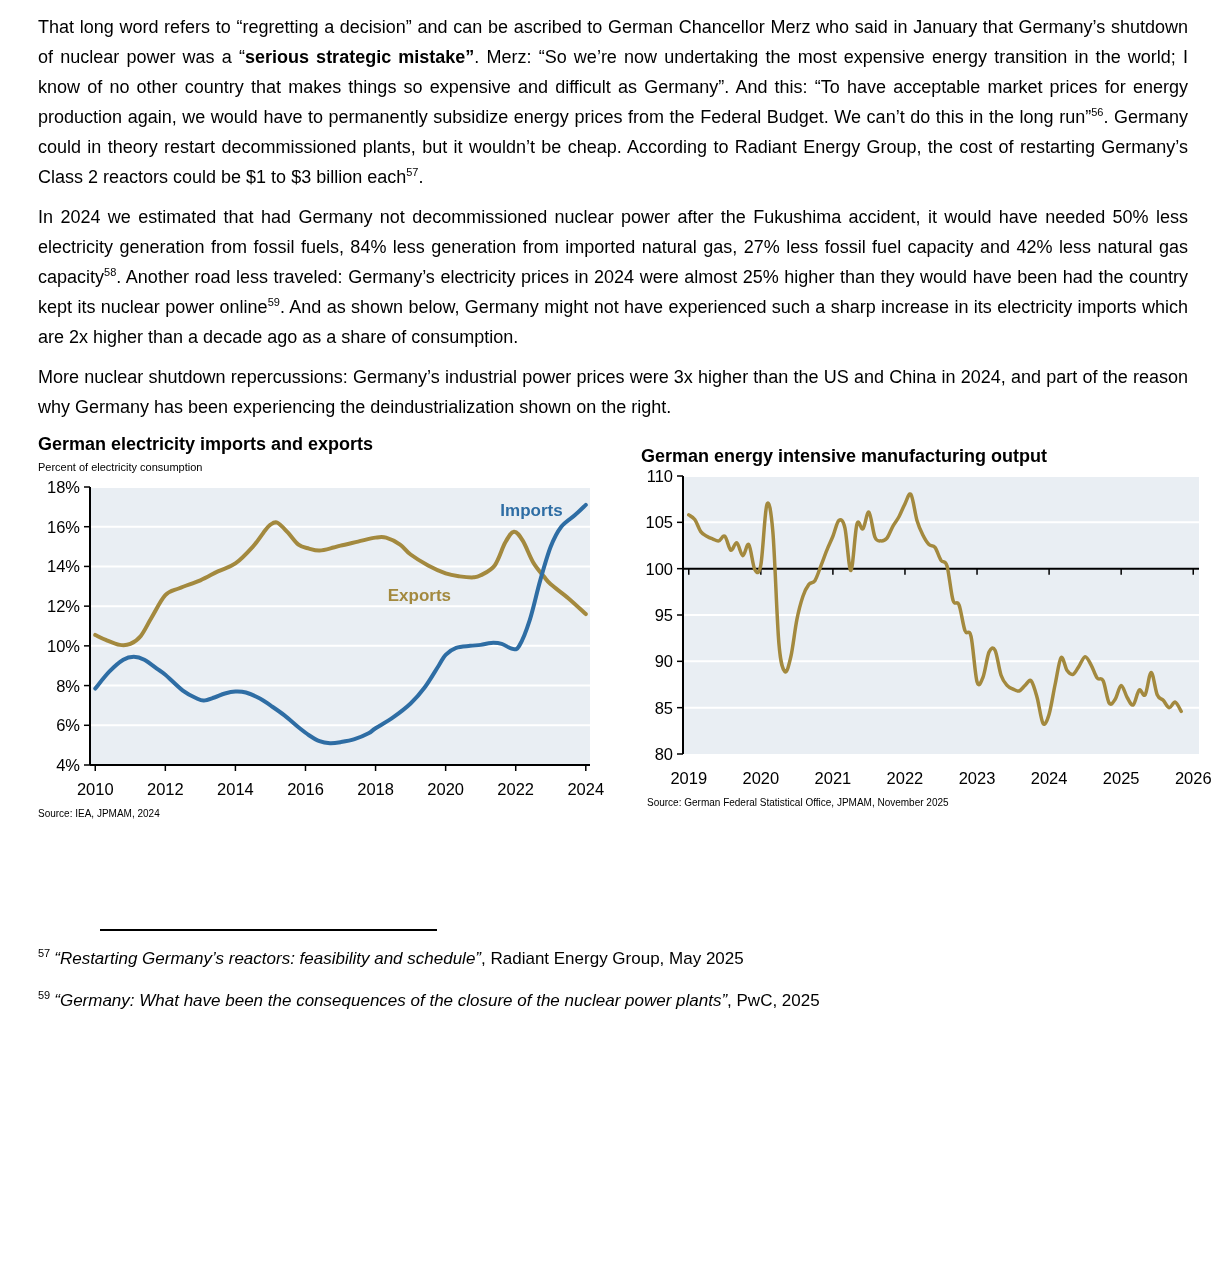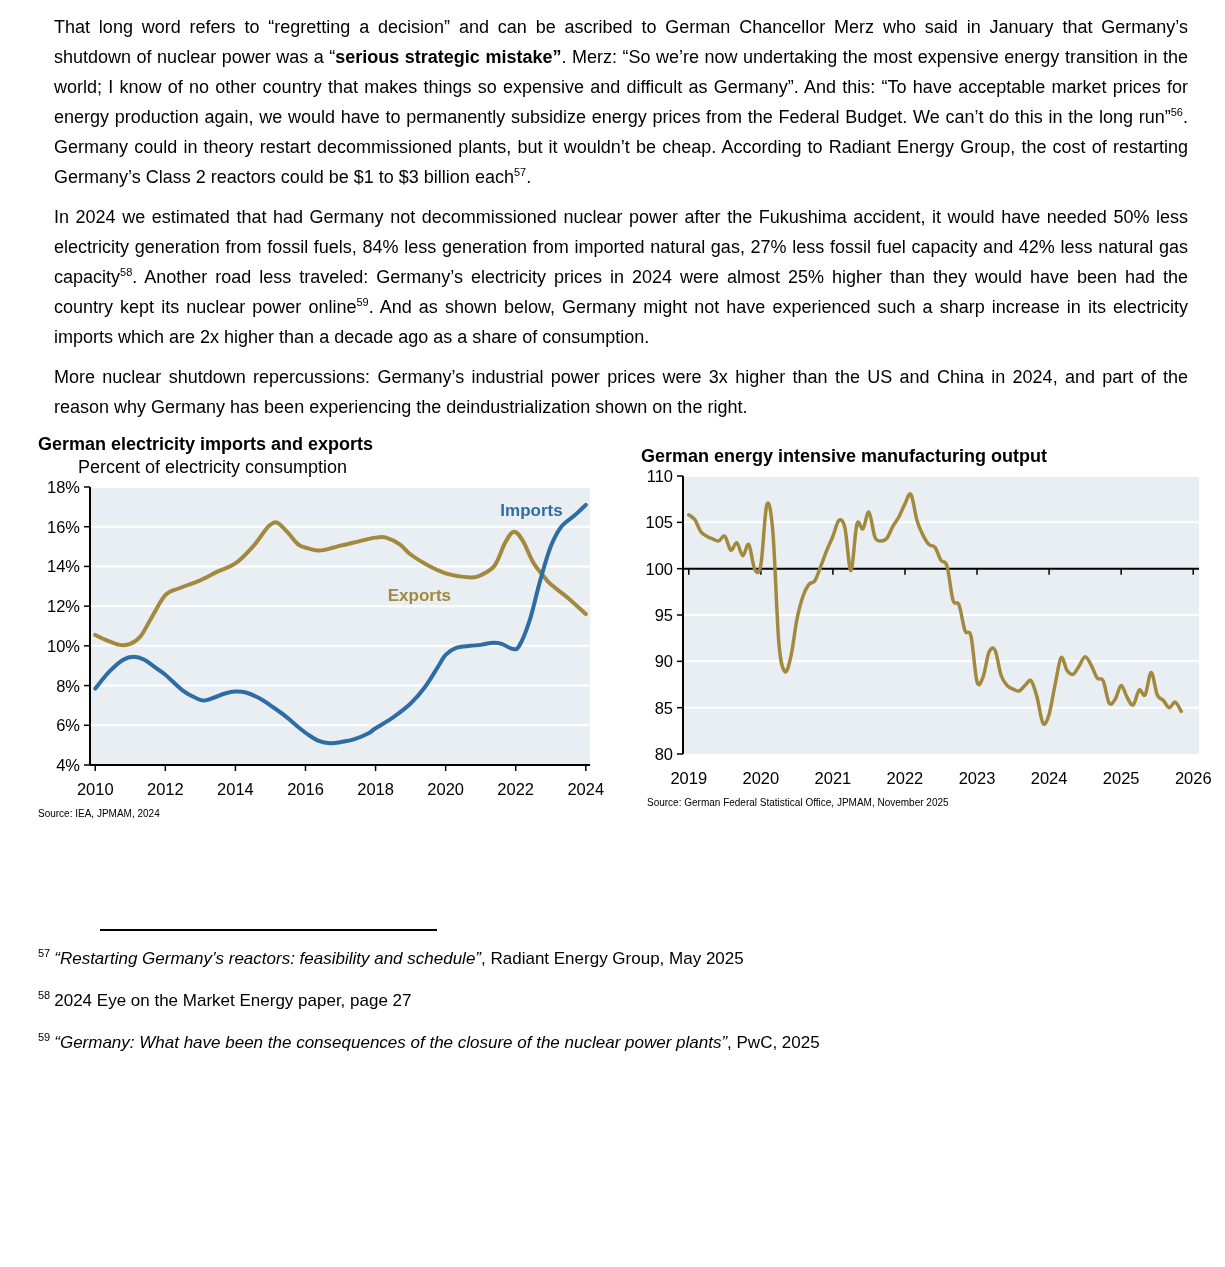--- a/index.html
+++ b/index.html
@@ -2,28 +2,28 @@
 <html><head>
 <meta charset="utf-8">
 <style>
   html,body{margin:0;padding:0;}
   body{
     width:1225px;height:1267px;overflow:hidden;background:#ffffff;color:#000;
     font-family:"Liberation Sans",sans-serif;
   }
   .page{padding:12px 37px 0 38px;}
   .doc-title{font-size:19.5px;font-weight:bold;margin:0 0 9px 0;line-height:24px;}
-  .para{font-size:18px;line-height:30px;text-align:justify;margin:0 0 10px 16px;}
+  .para{font-size:18px;line-height:30px;text-align:justify;margin:0 0 10px 0;}
   .para .b{font-weight:bold;}
   sup.fnref{font-size:11px;line-height:0;}
   .charts-row{display:flex;gap:25px;margin-top:8px;align-items:center;}
   .chart-col-left{width:578px;}
   .chart-col-right{width:580px;}
   .chart-title{font-size:18px;font-weight:bold;line-height:24px;}
-  .chart-subtitle{font-size:18px;line-height:22px;margin-bottom:1px;margin-left:40px;}
+  .chart-subtitle{font-size:11px;line-height:22px;margin-bottom:1px;}
   .chart-source{font-size:10px;margin-top:3px;}
   svg text{font-family:"Liberation Sans",sans-serif;}
   .footnote-sep{border:none;border-top:2px solid #000;width:337px;margin:110px 0 16px 62px;}
   .footnote{font-size:17px;line-height:24px;margin:0 0 18px 0;}
   .footnote .i{font-style:italic;}
   .fn-marker{font-size:11px;vertical-align:super;margin-right:4px;line-height:0;}
 </style>
 </head>
 <body>
 
@@ -135,17 +135,16 @@
           <text x="552.2346368715134" y="316" font-size="16.5" text-anchor="middle" fill="#000">2026</text>
         </svg>
       <div class="chart-source" style="margin-left:6px">Source: German Federal Statistical Office, JPMAM, November 2025</div>
     </figure>
   </div>
 
   <hr class="footnote-sep">
 
   <div id="footnotes">
       <div class="footnote"><span class="fn-marker">57</span><span class="i">“Restarting Germany’s reactors: feasibility and schedule”</span><span>, Radiant Energy Group, May 2025</span></div>
-      <div class="footnote"><span class="fn-marker">58</span><span>2024 Eye on the Market Energy paper, page 27</span></div>
       <div class="footnote"><span class="fn-marker">59</span><span class="i">“Germany: What have been the consequences of the closure of the nuclear power plants”</span><span>, PwC, 2025</span></div>
     </div>
 
 </div>
 
 </body></html>

